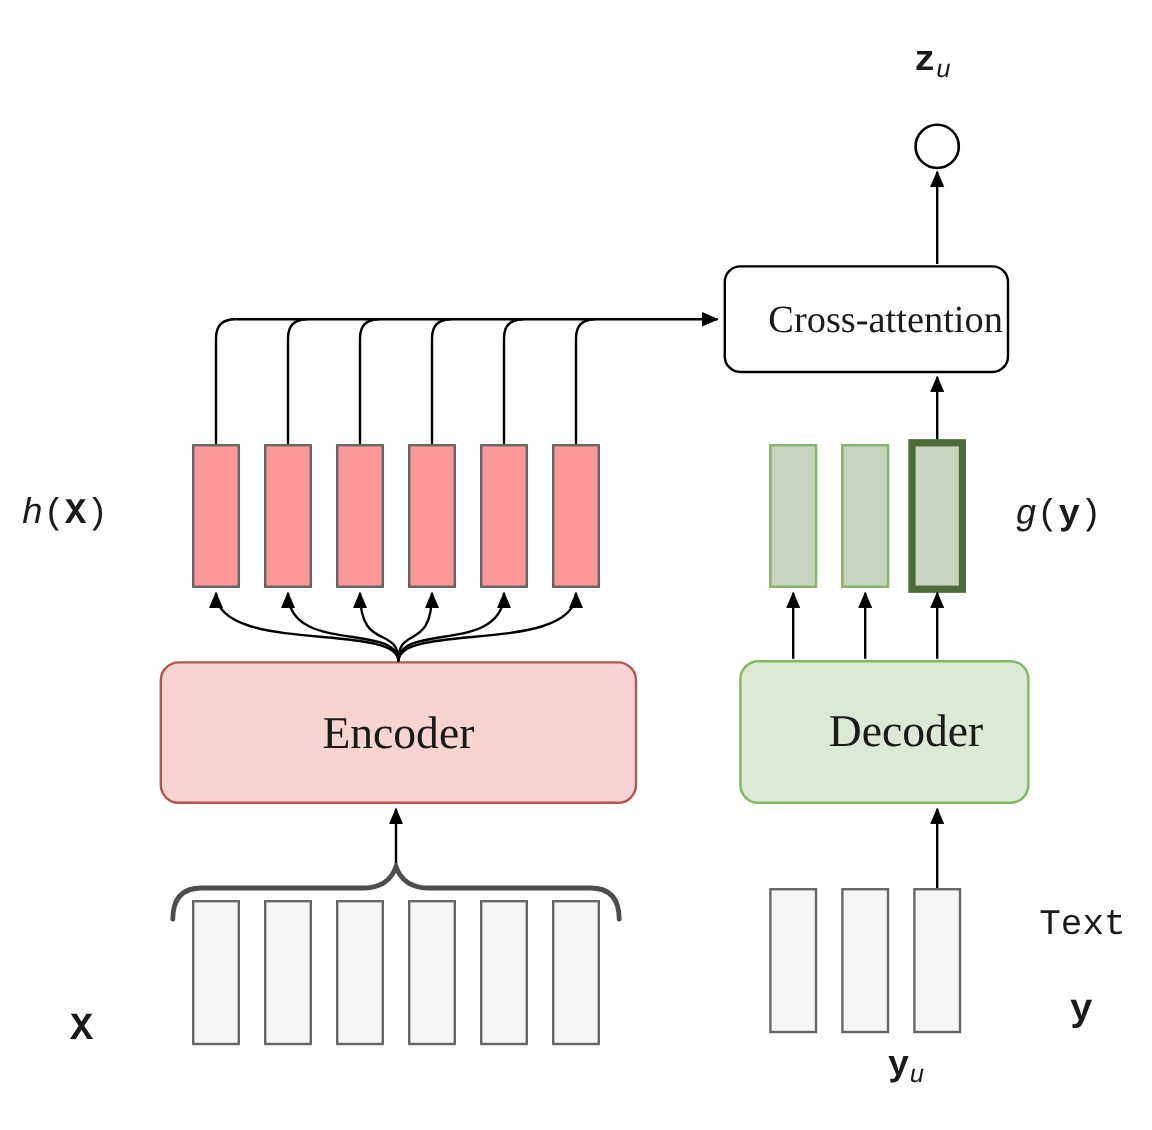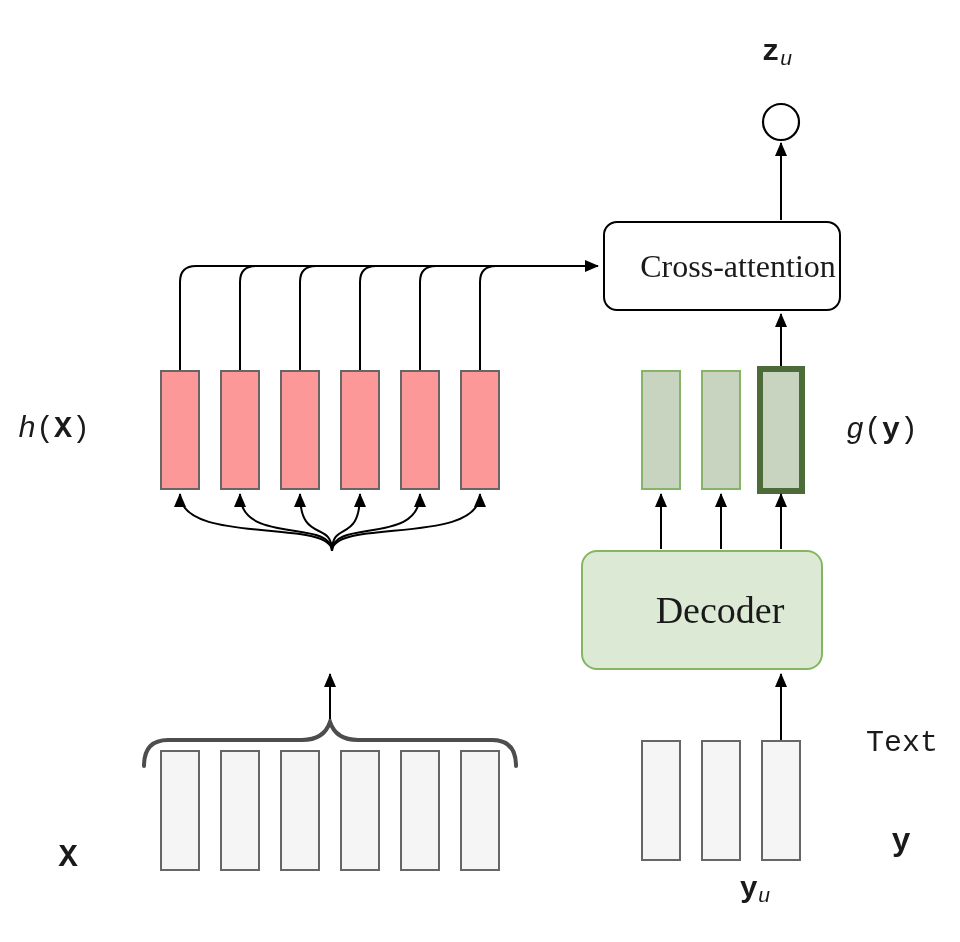--- a/index.html
+++ b/index.html
@@ -12,21 +12,21 @@
   .bar.enc{top:370px;background:var(--enc-bar-fill,#fc9898);border:2px solid var(--bar-border,#666666);}
   .bar.dec{top:370px;background:var(--dec-bar-fill,#c8d4c0);border:2px solid var(--dec-bar-border,#85b368);}
   .bar.dec-active{top:366px;height:128px;width:48px;background:var(--dec-bar-fill,#c8d4c0);
     border:6px solid var(--dec-bar-active-border,#4c6b39);}
   .bar.audio{top:750px;height:121px;background:var(--gray-bar-fill,#f5f5f5);border:2px solid var(--bar-border,#666666);}
   .bar.token{top:740px;height:121px;background:var(--gray-bar-fill,#f5f5f5);border:2px solid var(--bar-border,#666666);}
   .block{position:absolute;box-sizing:border-box;border-radius:16px;
     display:flex;align-items:center;justify-content:center;}
   #encoder-box{left:133px;top:551px;width:398px;height:119px;
     background:var(--encoder-fill,#f7d3d1);border:2px solid var(--encoder-border,#b85450);}
-  #decoder-box{left:581px;top:550px;width:242px;height:120px;
+  #decoder-box{left:616px;top:550px;width:242px;height:120px;
     background:var(--decoder-fill,#dcead5);border:2px solid var(--decoder-border,#84b662);padding-left:36px;}
   #xattn-box{left:603px;top:221px;width:238px;height:90px;border-radius:14px;
     background:#ffffff;border:2px solid var(--line,#000000);padding-left:32px;}
   .block-label{font-size:38px;line-height:1;}
   #xattn-box .block-label{font-size:32px;}
   .lbl{position:absolute;transform:translate(-50%,-50%);white-space:nowrap;
     font-size:30px;line-height:36px;text-align:center;font-family:Liberation Mono, monospace;}
   .it{font-style:italic;}
   .bf{font-weight:bold;}
   .sub{font-size:0.70em;font-style:italic;font-weight:normal;vertical-align:-0.28em;}
@@ -56,20 +56,23 @@
   <div class="bar audio" style="left:220px"></div>
   <div class="bar audio" style="left:280px"></div>
   <div class="bar audio" style="left:340px"></div>
   <div class="bar audio" style="left:400px"></div>
   <div class="bar audio" style="left:460px"></div>
 
   <div class="bar token" style="left:641px"></div>
   <div class="bar token" style="left:701px"></div>
   <div class="bar token" style="left:761px"></div>
 
+  <div class="block" id="encoder-box">
+    <span class="block-label">Encoder</span>
+  </div>
   <div class="block" id="decoder-box">
     <span class="block-label">Decoder</span>
   </div>
   <div class="block" id="xattn-box">
     <span class="block-label">Cross-attention</span>
   </div>
 
   <div class="lbl" style="left:777px;top:56px">
     <span class="bf">z</span><span class="sub">u</span>
   </div>
@@ -77,21 +80,21 @@
   <div class="lbl" style="left:54px;top:429px">
     <span class="it">h</span><span>(</span><span class="bf">X</span><span>)</span>
   </div>
 
   <div class="lbl" style="left:882px;top:430px">
     <span class="it">g</span><span>(</span><span class="bf">y</span><span>)</span>
   </div>
 
   <div class="lbl bf big" style="left:68px;top:858px">X</div>
 
-  <div class="lbl" style="left:902px;top:743px">Text</div>
+  <div class="lbl" style="left:902px;top:771px">Text</div>
   <div class="lbl bf big" style="left:901px;top:842px">y</div>
 
   <div class="lbl" style="left:755px;top:893px">
     <span class="bf">y</span><span class="sub">u</span>
   </div>
 
   <svg id="overlay" width="960" height="942" viewBox="0 0 960 942">
     <defs>
       <marker id="arrow" markerUnits="userSpaceOnUse" markerWidth="18" markerHeight="16" refX="13" refY="6" orient="auto">
         <path d="M0,0 L14,6 L0,12 Z" style="fill:var(--line,#000)"></path>

